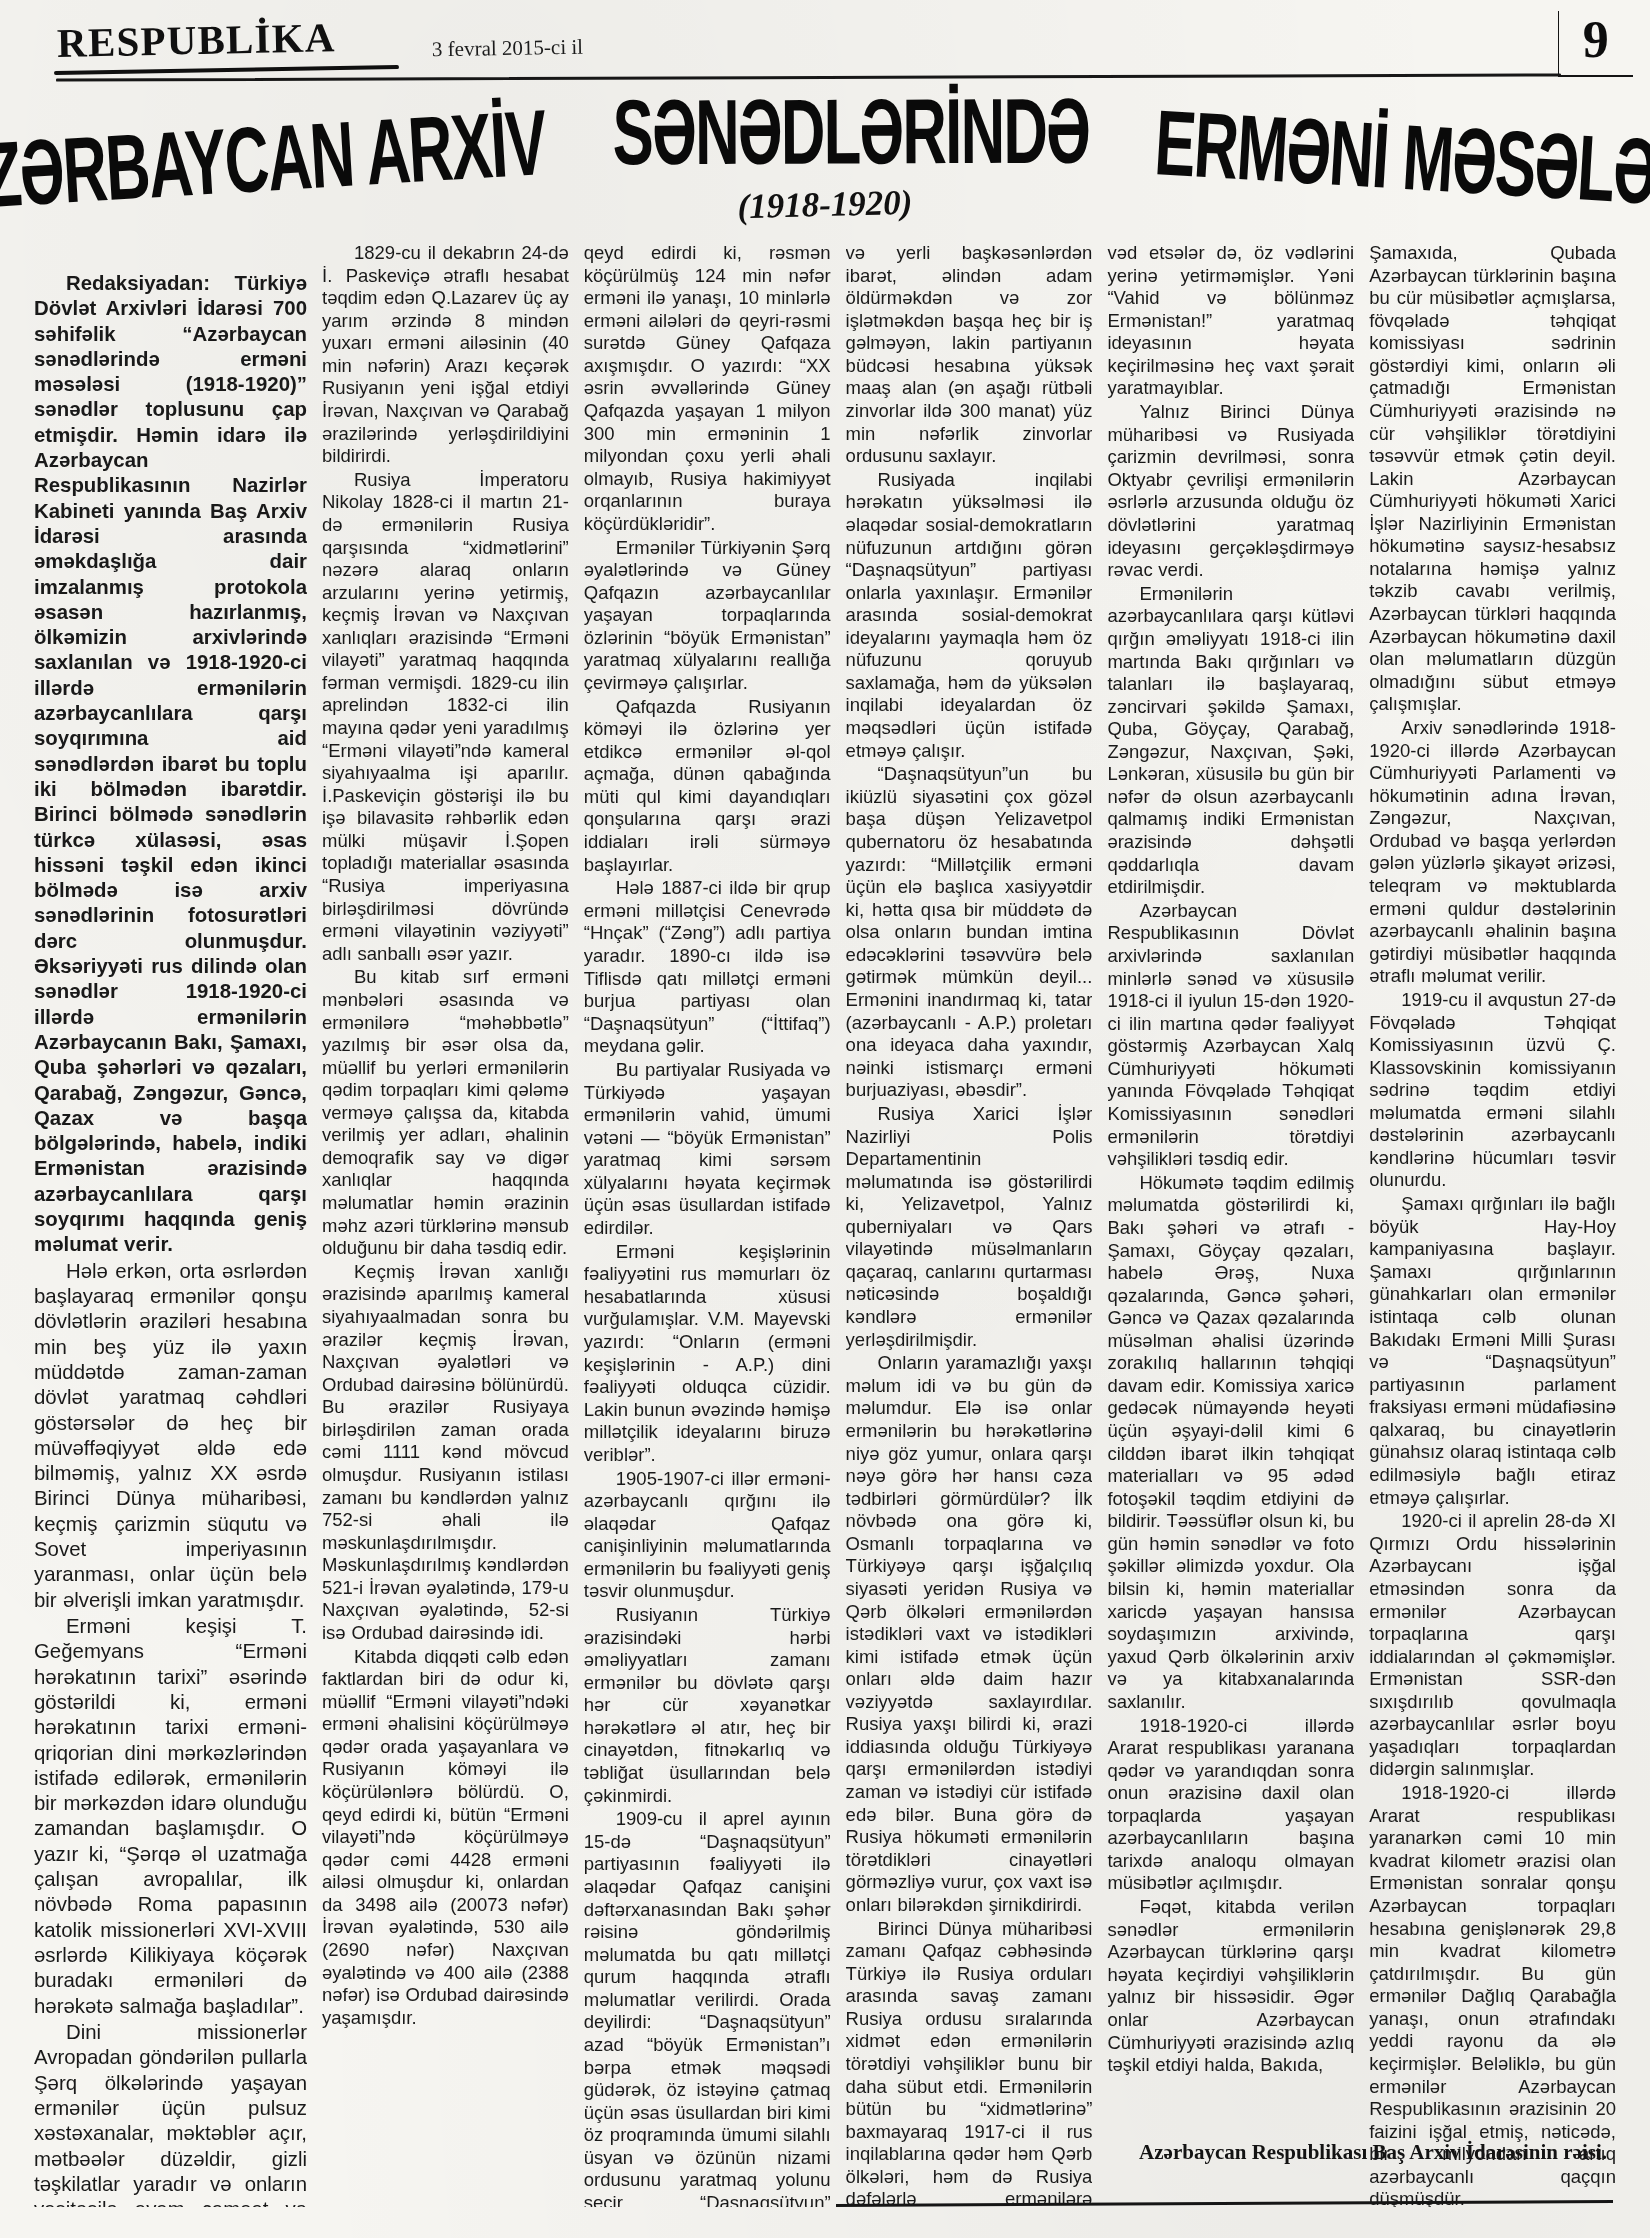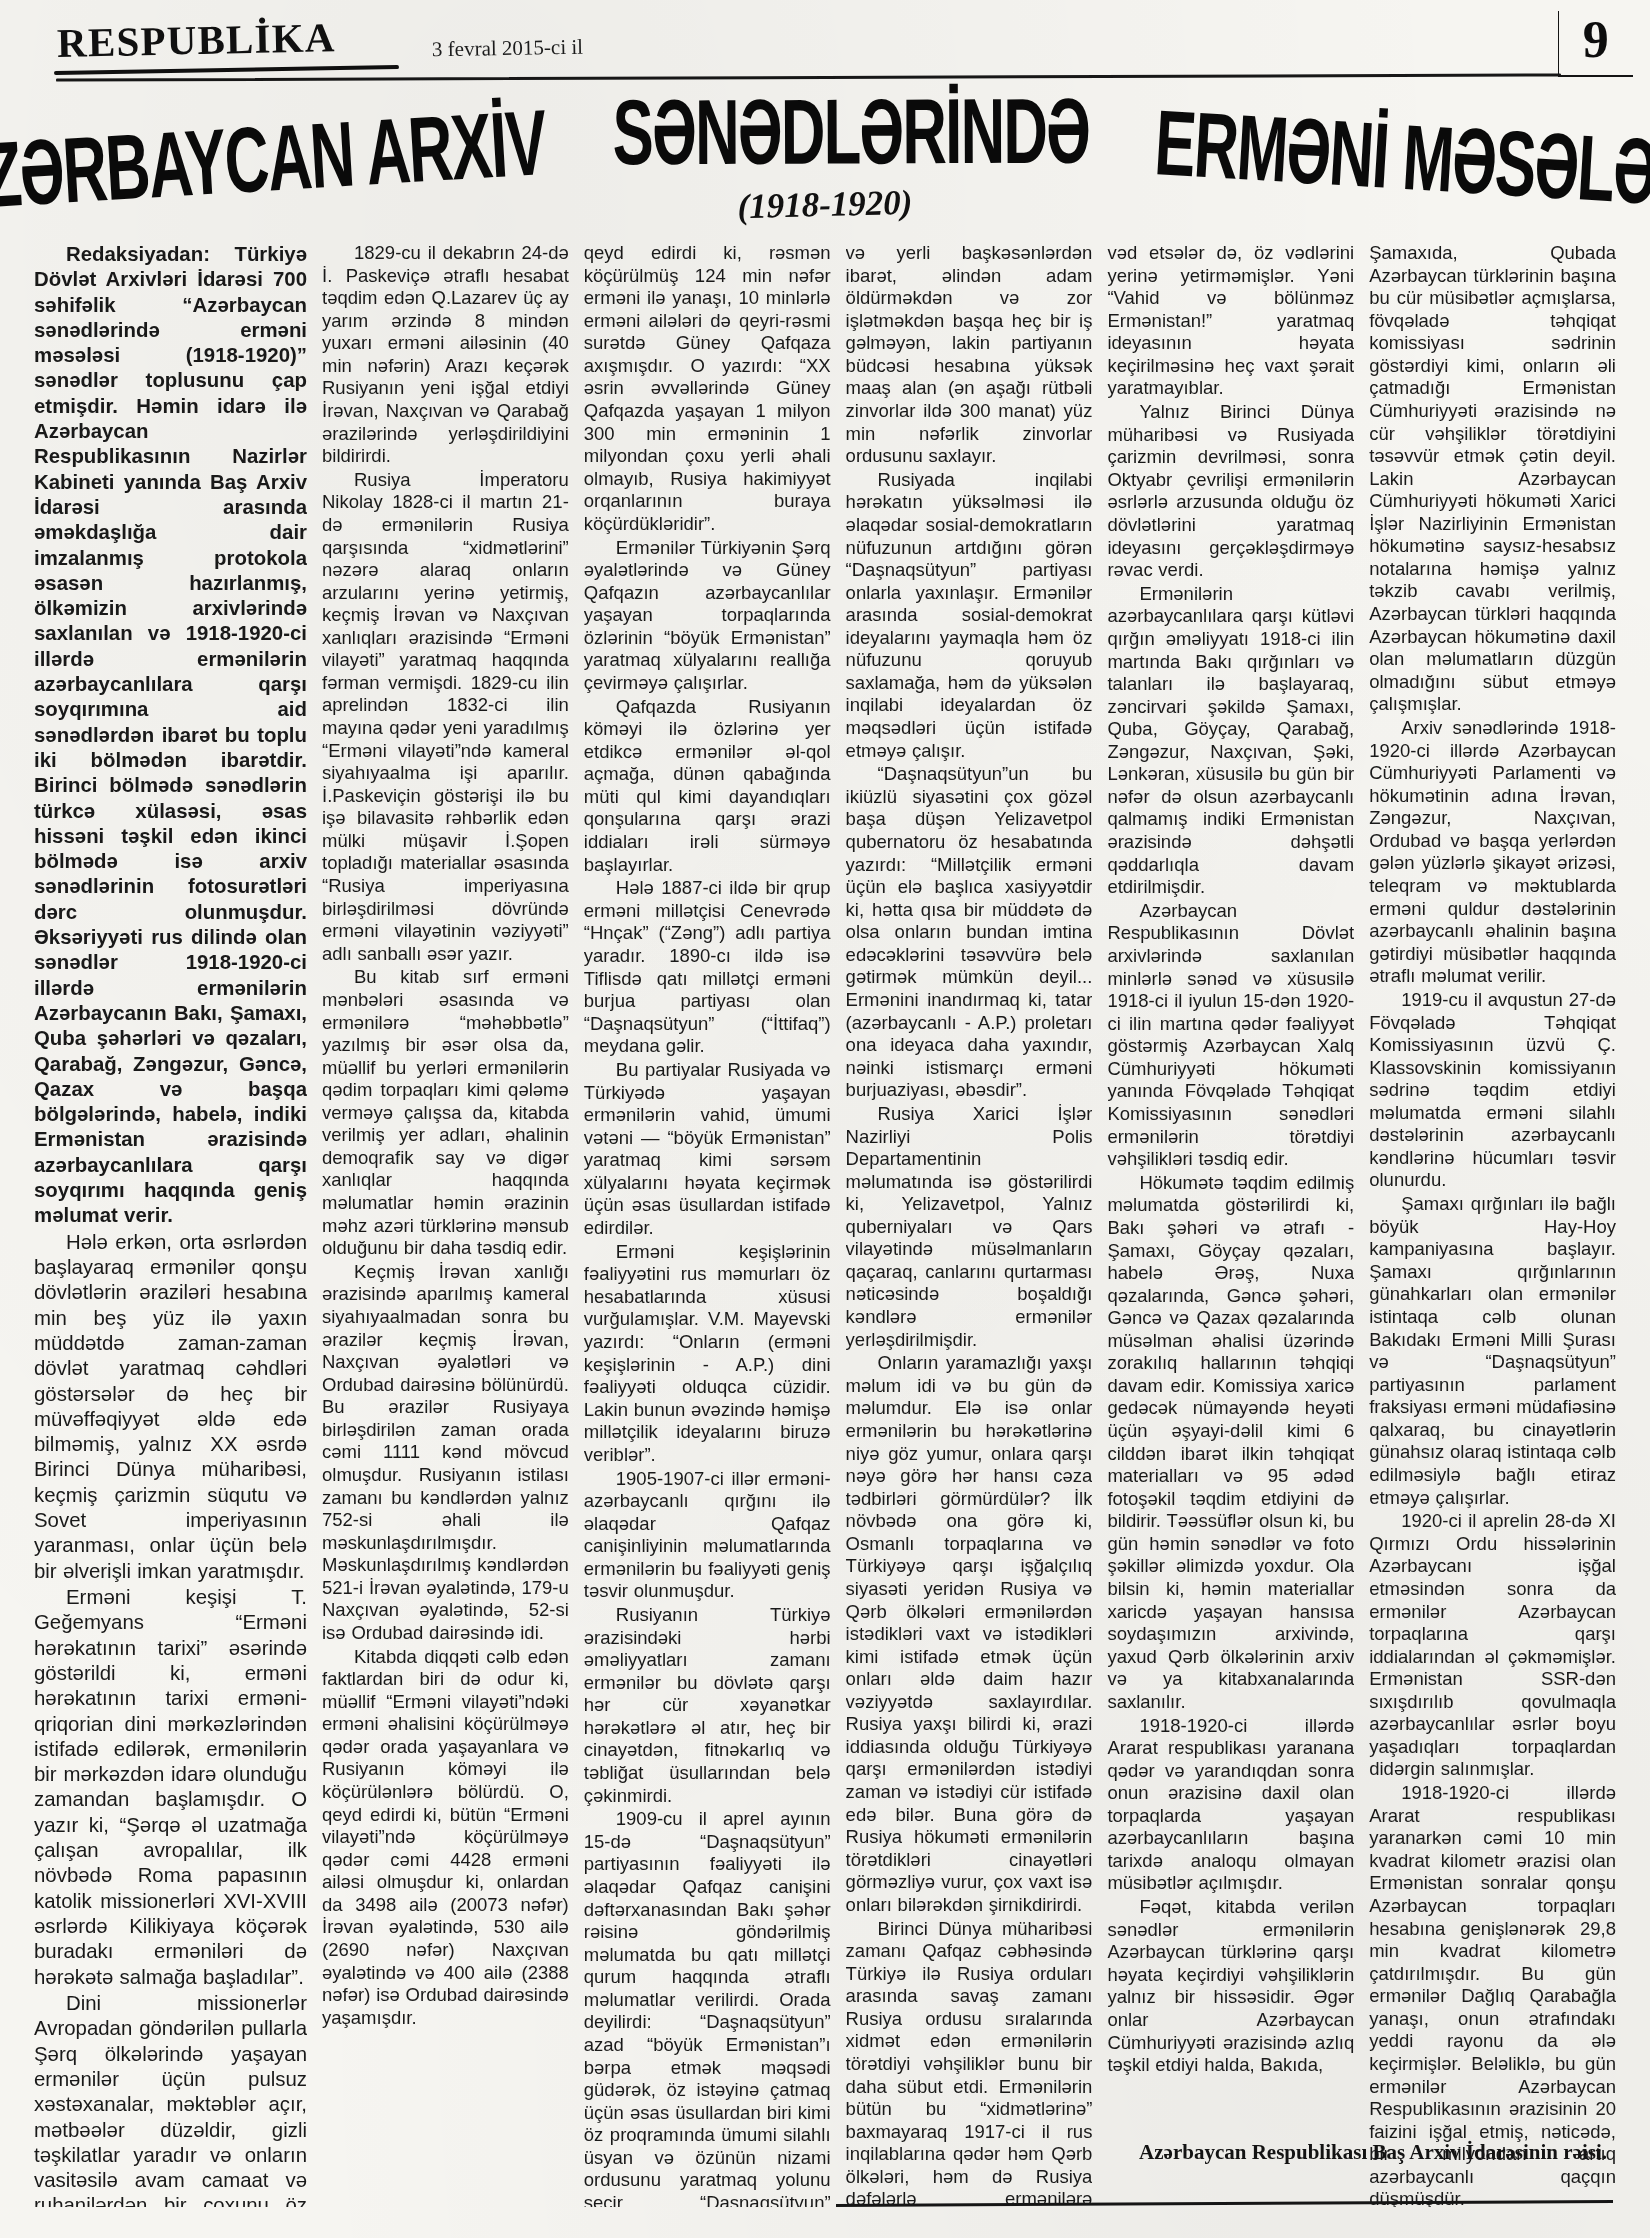--- a/index.html
+++ b/index.html
@@ -70,21 +70,21 @@
     position:absolute;top:242px;left:34px;right:34px;bottom:32px;
     display:flex;gap:15px;overflow:hidden;
   }
   .col{
     flex:1 1 0;overflow:hidden;
     font-size:18.5px;line-height:1.22;color:#191919;
     text-align:justify;
   }
   .col.wide{flex:0 0 273px;font-size:20.4px;line-height:1.24;}
   .col p{margin:0 0 1.2px 0;text-indent:32px;word-spacing:0.6px;}
-  .col p.b{font-weight:bold;}
+  .col p.b{font-weight:bold;margin-top:29px;}
   .col p.cont{text-indent:0;}
   
   .signature{
     position:absolute;right:43px;bottom:74px;width:641px;text-align:right;
     font-family:"Liberation Serif",serif;font-weight:bold;color:#131313;
   }
   .sig-author{font-size:23.4px;margin-bottom:3.7px;}
   .sig-role{font-size:21px;line-height:1.25;}
   .bottom-rule{
     position:absolute;right:37px;bottom:35px;width:777px;height:2.5px;background:#151515;

